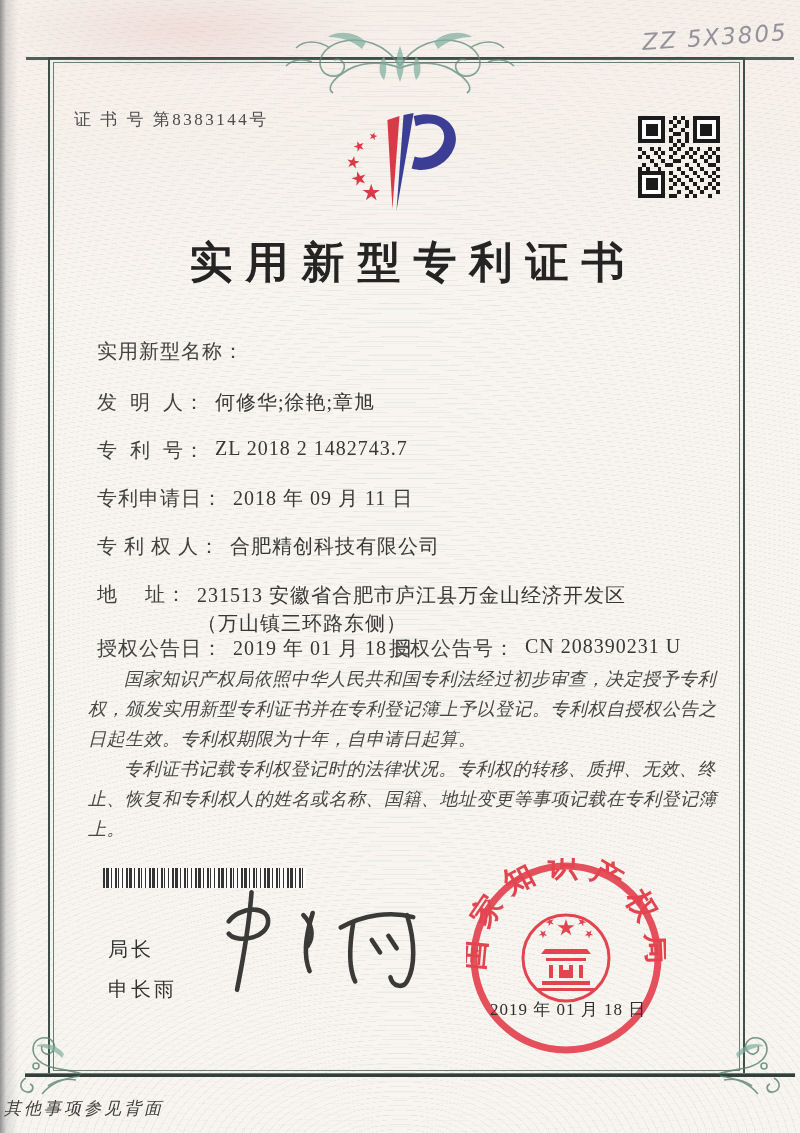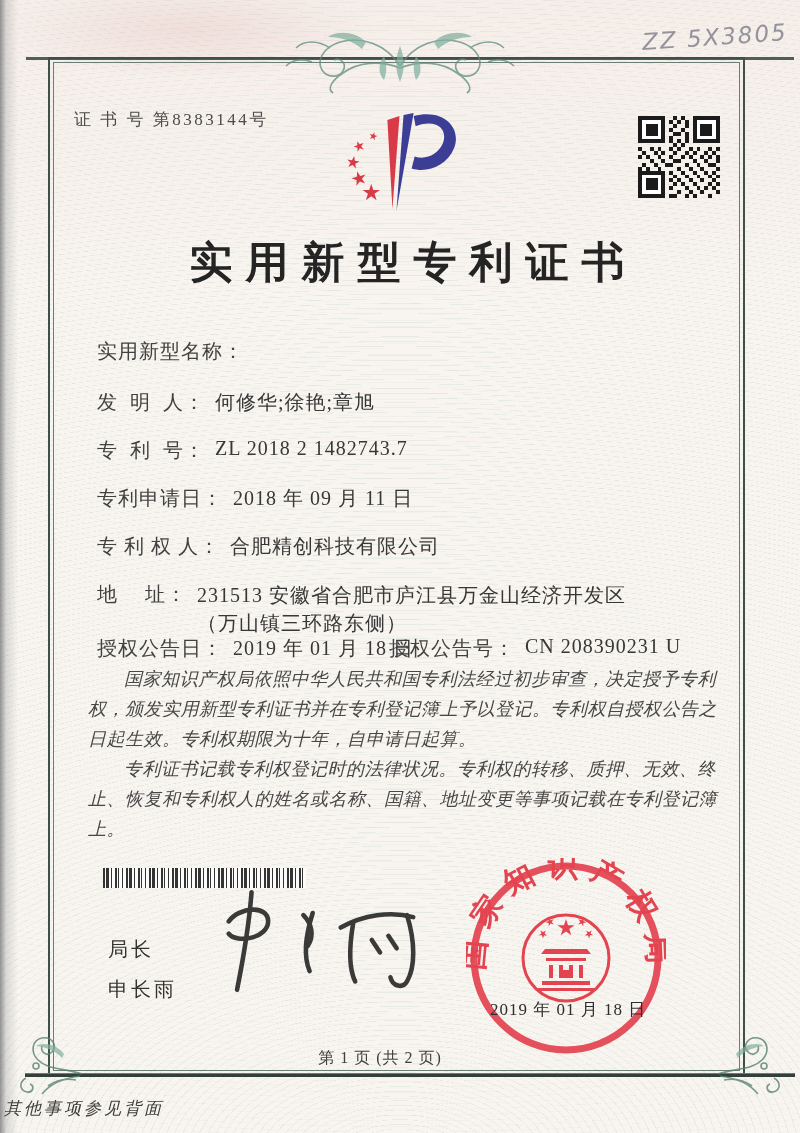--- a/index.html
+++ b/index.html
@@ -255,17 +255,16 @@
     <g fill="none" stroke="#57806f" stroke-width="1.6" opacity="0.8">
       <path d="M68 40 C50 34 34 36 24 26 C16 18 18 6 28 4 C38 2 44 12 38 18 C33 23 26 18 28 12"></path>
       <path d="M66 42 C50 44 36 50 28 60"></path>
       <path d="M62 46 C52 44 42 46 34 52"></path>
       <path d="M12 44 C5 48 5 56 13 58 C19 59 21 52 16 50"></path>
       <circle cx="22" cy="32" r="3"></circle>
     </g>
     <path d="M50 20 C42 10 30 8 22 12 C32 13 42 17 48 24 Z" fill="#7fae9f" opacity="0.7"></path>
   </svg>
 
-  <div class="page-info">第 1 页 (共 2 页)</div>
   <div class="bottom-rule"></div>
   <div class="back-note">其他事项参见背面</div>
 
 </div>
 
 </body></html>

